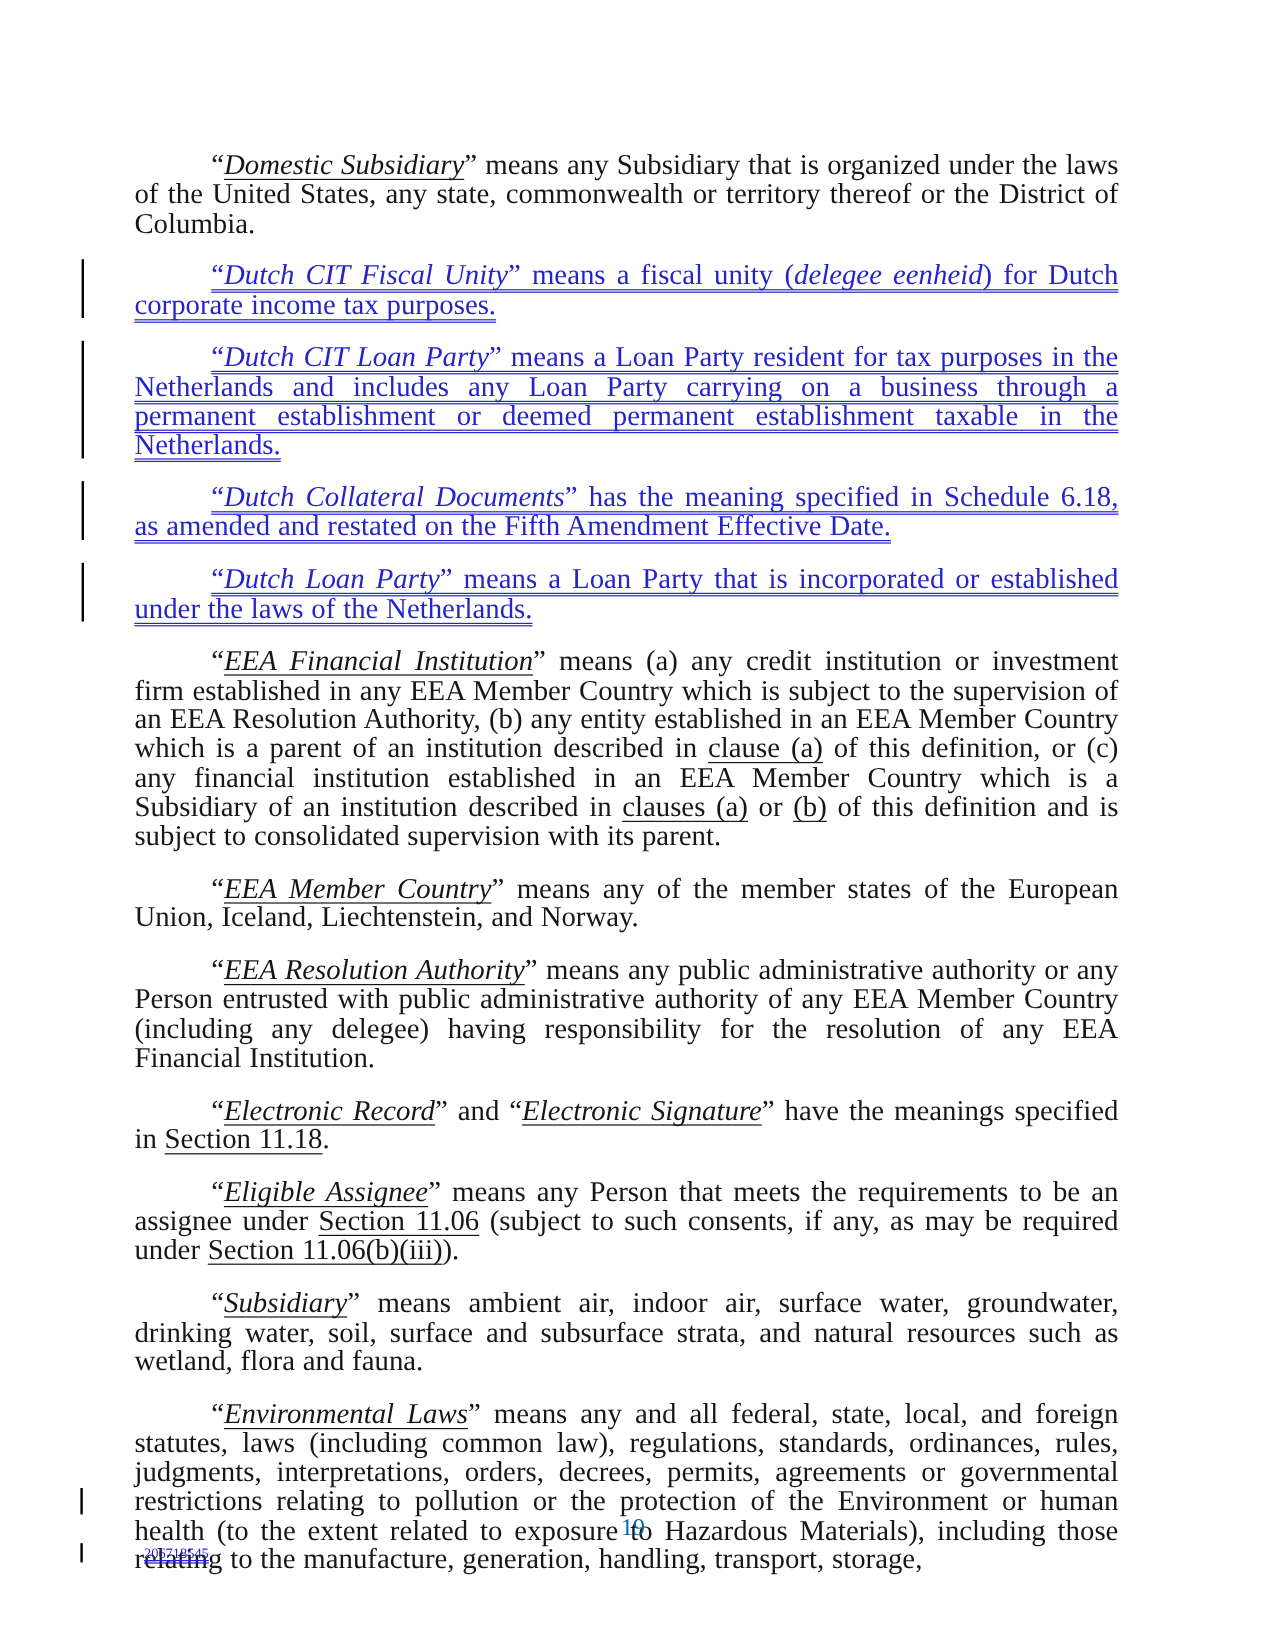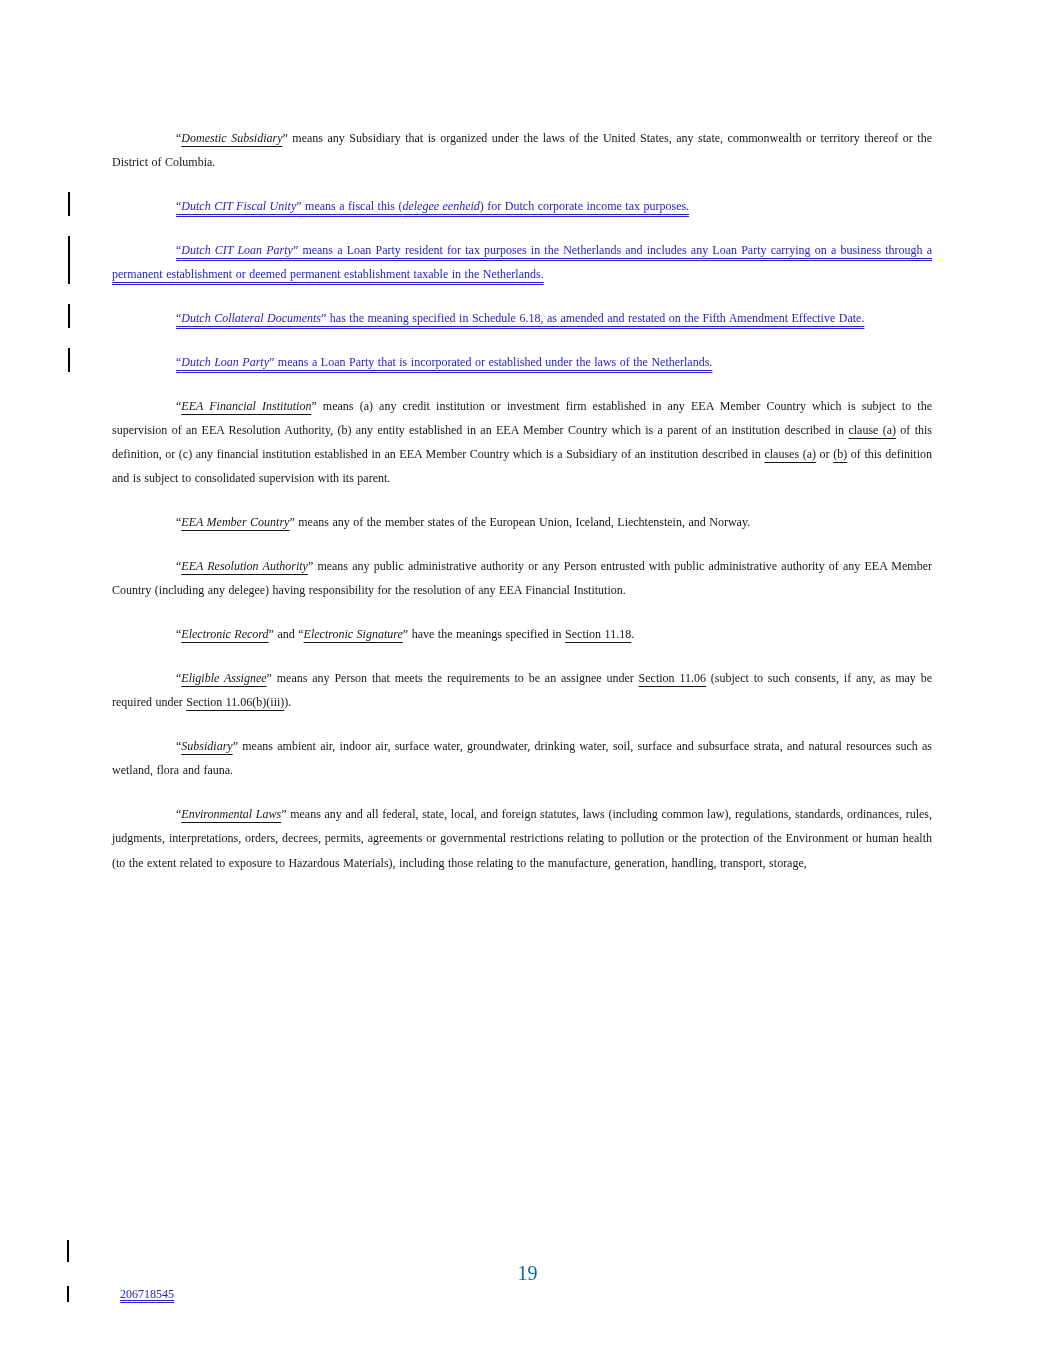--- a/index.html
+++ b/index.html
@@ -12,21 +12,21 @@
   }
   .page {
     position: absolute; inset: 0;
     background: #ffffff;
   }
   .content {
     position: absolute;
     left: 112px; top: 126px; width: 820px;
   }
   .para {
-    font-size: 12px;
+    font-size: 24px;
     line-height: 24.3px;
     text-align: justify;
     text-indent: 64px;
     margin: 0 0 19.5px 0;
     position: relative;
     color: #161616;
     word-spacing: 0.5px;
   }
   .para.inserted {
     color: #2424CB;
@@ -81,21 +81,21 @@
     text-underline-offset: 2px;
     text-decoration-skip-ink: none;
   }
 </style>
 </head>
 <body>
 
 <div class="page">
   <div class="content" id="paragraphs">
       <p class="para"><span class="seg-plain">“</span><span class="seg-term">Domestic Subsidiary</span><span class="seg-plain">” means any Subsidiary that is organized under the laws of the United States, any state, commonwealth or territory thereof or the District of Columbia.</span></p>
-      <p class="para inserted"><span class="change-bar"></span><span class="seg-plain">“</span><span class="seg-term">Dutch CIT Fiscal Unity</span><span class="seg-plain">” means a fiscal this (</span><span class="seg-italic">delegee eenheid</span><span class="seg-plain">) for Dutch corporate income tax purposes.</span></p>
+      <p class="para inserted"><span class="change-bar"></span><span class="seg-plain">“</span><span class="seg-term">Dutch CIT Fiscal Unity</span><span class="seg-plain">” means a fiscal unity (</span><span class="seg-italic">delegee eenheid</span><span class="seg-plain">) for Dutch corporate income tax purposes.</span></p>
       <p class="para inserted"><span class="change-bar"></span><span class="seg-plain">“</span><span class="seg-term">Dutch CIT Loan Party</span><span class="seg-plain">” means a Loan Party resident for tax purposes in the Netherlands and includes any Loan Party carrying on a business through a permanent establishment or deemed permanent establishment taxable in the Netherlands.</span></p>
       <p class="para inserted"><span class="change-bar"></span><span class="seg-plain">“</span><span class="seg-term">Dutch Collateral Documents</span><span class="seg-plain">” has the meaning specified in Schedule 6.18, as amended and restated on the Fifth Amendment Effective Date.</span></p>
       <p class="para inserted"><span class="change-bar"></span><span class="seg-plain">“</span><span class="seg-term">Dutch Loan Party</span><span class="seg-plain">” means a Loan Party that is incorporated or established under the laws of the Netherlands.</span></p>
       <p class="para"><span class="seg-plain">“</span><span class="seg-term">EEA Financial Institution</span><span class="seg-plain">” means (a) any credit institution or investment firm established in any EEA Member Country which is subject to the supervision of an EEA Resolution Authority, (b) any entity established in an EEA Member Country which is a parent of an institution described in </span><span class="seg-ref">clause (a)</span><span class="seg-plain"> of this definition, or (c) any financial institution established in an EEA Member Country which is a Subsidiary of an institution described in </span><span class="seg-ref">clauses (a)</span><span class="seg-plain"> or </span><span class="seg-ref">(b)</span><span class="seg-plain"> of this definition and is subject to consolidated supervision with its parent.</span></p>
       <p class="para"><span class="seg-plain">“</span><span class="seg-term">EEA Member Country</span><span class="seg-plain">” means any of the member states of the European Union, Iceland, Liechtenstein, and Norway.</span></p>
       <p class="para"><span class="seg-plain">“</span><span class="seg-term">EEA Resolution Authority</span><span class="seg-plain">” means any public administrative authority or any Person entrusted with public administrative authority of any EEA Member Country (including any delegee) having responsibility for the resolution of any EEA Financial Institution.</span></p>
       <p class="para"><span class="seg-plain">“</span><span class="seg-term">Electronic Record</span><span class="seg-plain">” and “</span><span class="seg-term">Electronic Signature</span><span class="seg-plain">” have the meanings specified in </span><span class="seg-ref">Section 11.18</span><span class="seg-plain">.</span></p>
       <p class="para"><span class="seg-plain">“</span><span class="seg-term">Eligible Assignee</span><span class="seg-plain">” means any Person that meets the requirements to be an assignee under </span><span class="seg-ref">Section 11.06</span><span class="seg-plain"> (subject to such consents, if any, as may be required under </span><span class="seg-ref">Section 11.06(b)(iii)</span><span class="seg-plain">).</span></p>
       <p class="para"><span class="seg-plain">“</span><span class="seg-term">Subsidiary</span><span class="seg-plain">” means ambient air, indoor air, surface water, groundwater, drinking water, soil, surface and subsurface strata, and natural resources such as wetland, flora and fauna.</span></p>
       <p class="para"><span class="seg-plain">“</span><span class="seg-term">Environmental Laws</span><span class="seg-plain">” means any and all federal, state, local, and foreign statutes, laws (including common law), regulations, standards, ordinances, rules, judgments, interpretations, orders, decrees, permits, agreements or governmental restrictions relating to pollution or the protection of the Environment or human health (to the extent related to exposure to Hazardous Materials), including those relating to the manufacture, generation, handling, transport, storage,</span></p>

